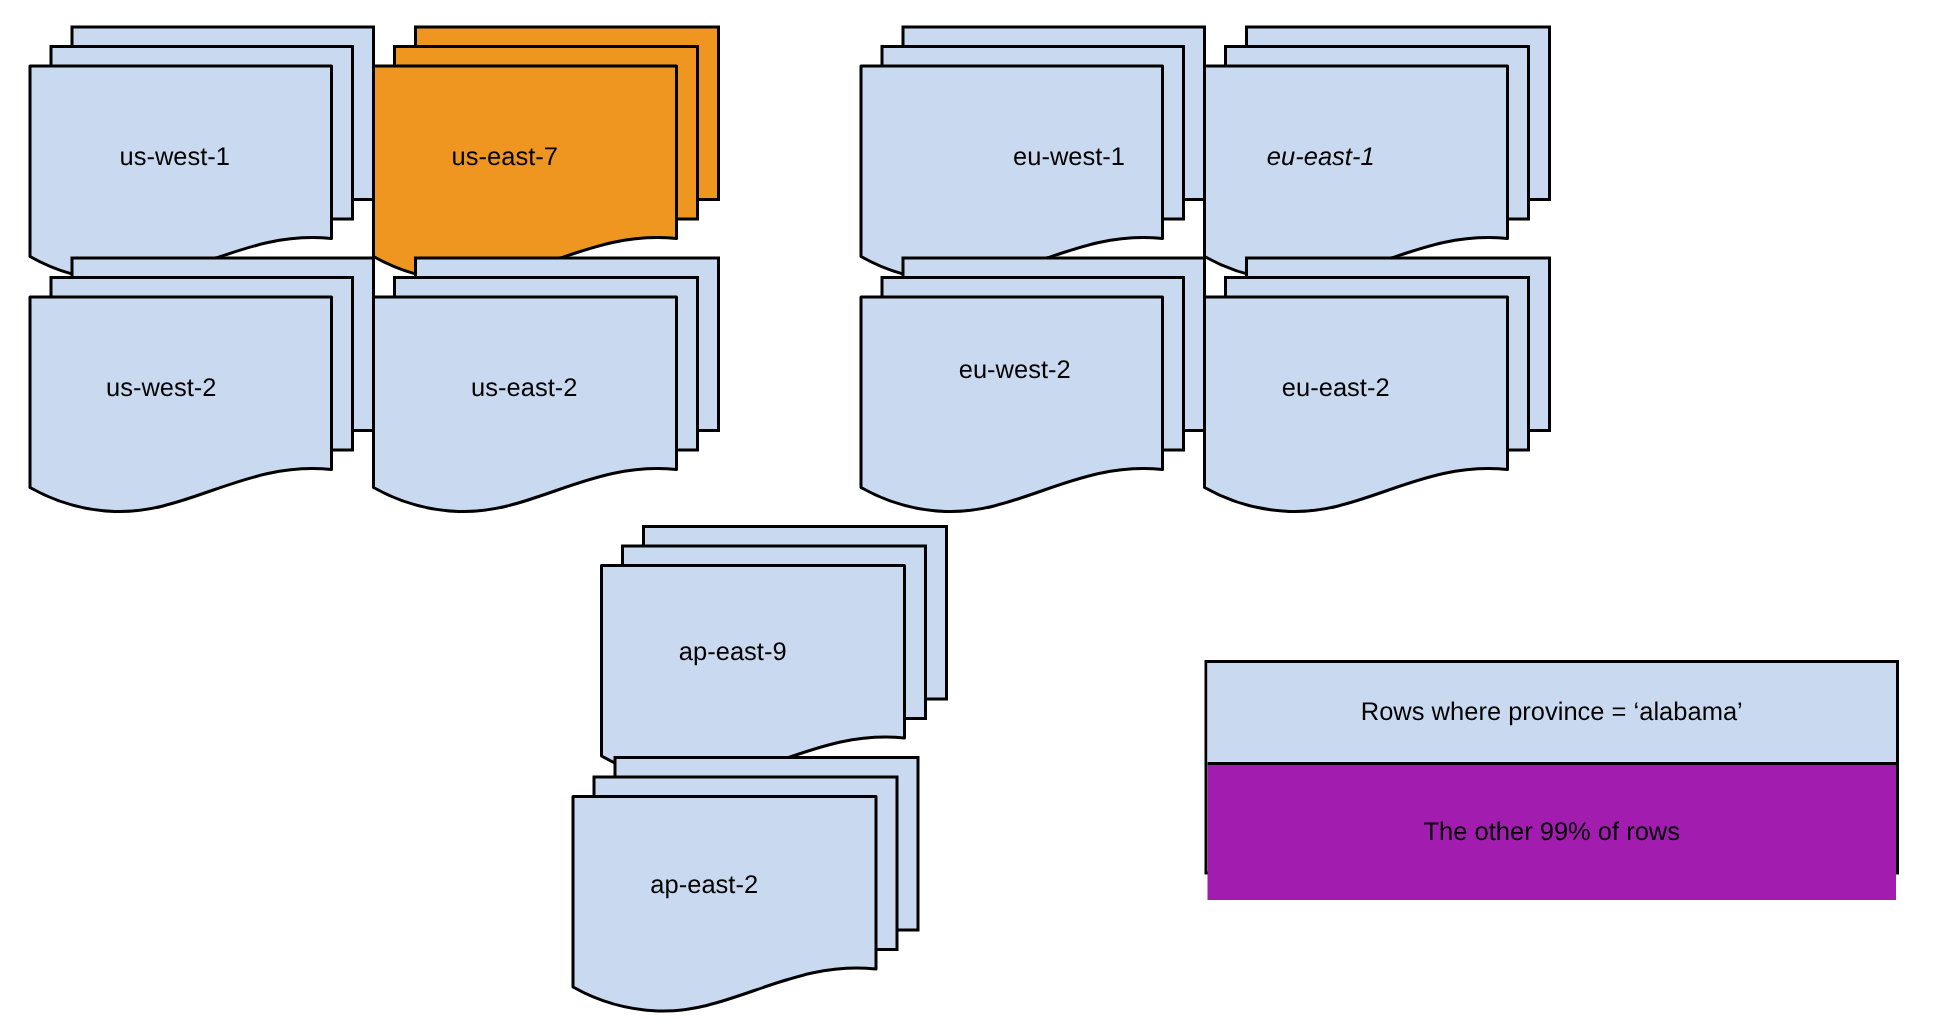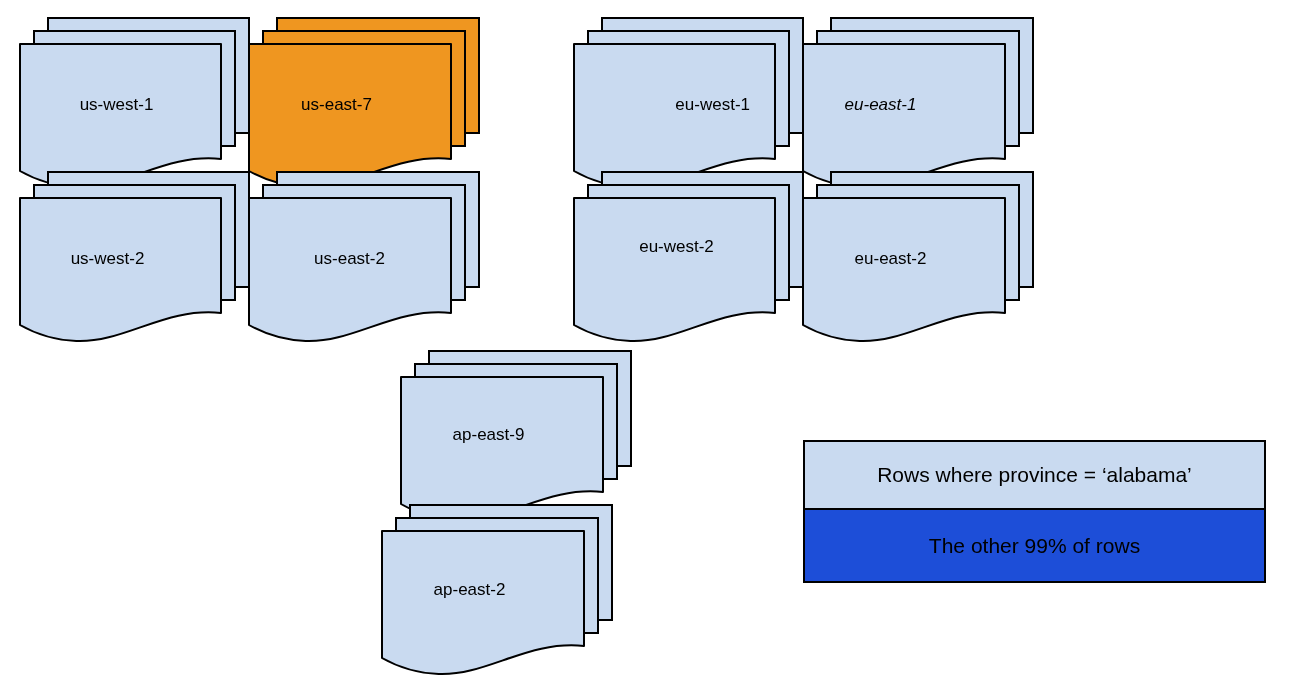--- a/index.html
+++ b/index.html
@@ -53,33 +53,33 @@
     box-sizing: border-box;
   }
 
   .legend-row {
     width: 100%;
     display: flex;
     align-items: center;
     justify-content: center;
     box-sizing: border-box;
     font-family: "Liberation Sans", sans-serif;
-    font-size: 21px;
+    font-size: 17px;
     color: #000000;
   }
 
   .legend-row-top {
     height: 68px;
     background: #c9daf0;
     border-bottom: 2px solid #000000;
   }
 
   .legend-row-bottom {
-    height: 71px;
-    background: #1d4ed8;
+    height: 90px;
+    background: #a21caf;
   }
 </style>
 </head>
 <body>
 
 <div id="canvas">
     <div class="stack" style="left: 19px; top: 17px; width: 231px; height: 177px;">
       <svg width="231" height="177">
         <rect x="29" y="1" width="201" height="115" fill="#c9daf0" stroke="#000000" stroke-width="2"></rect>
         <rect x="15" y="14" width="201" height="115" fill="#c9daf0" stroke="#000000" stroke-width="2"></rect>

